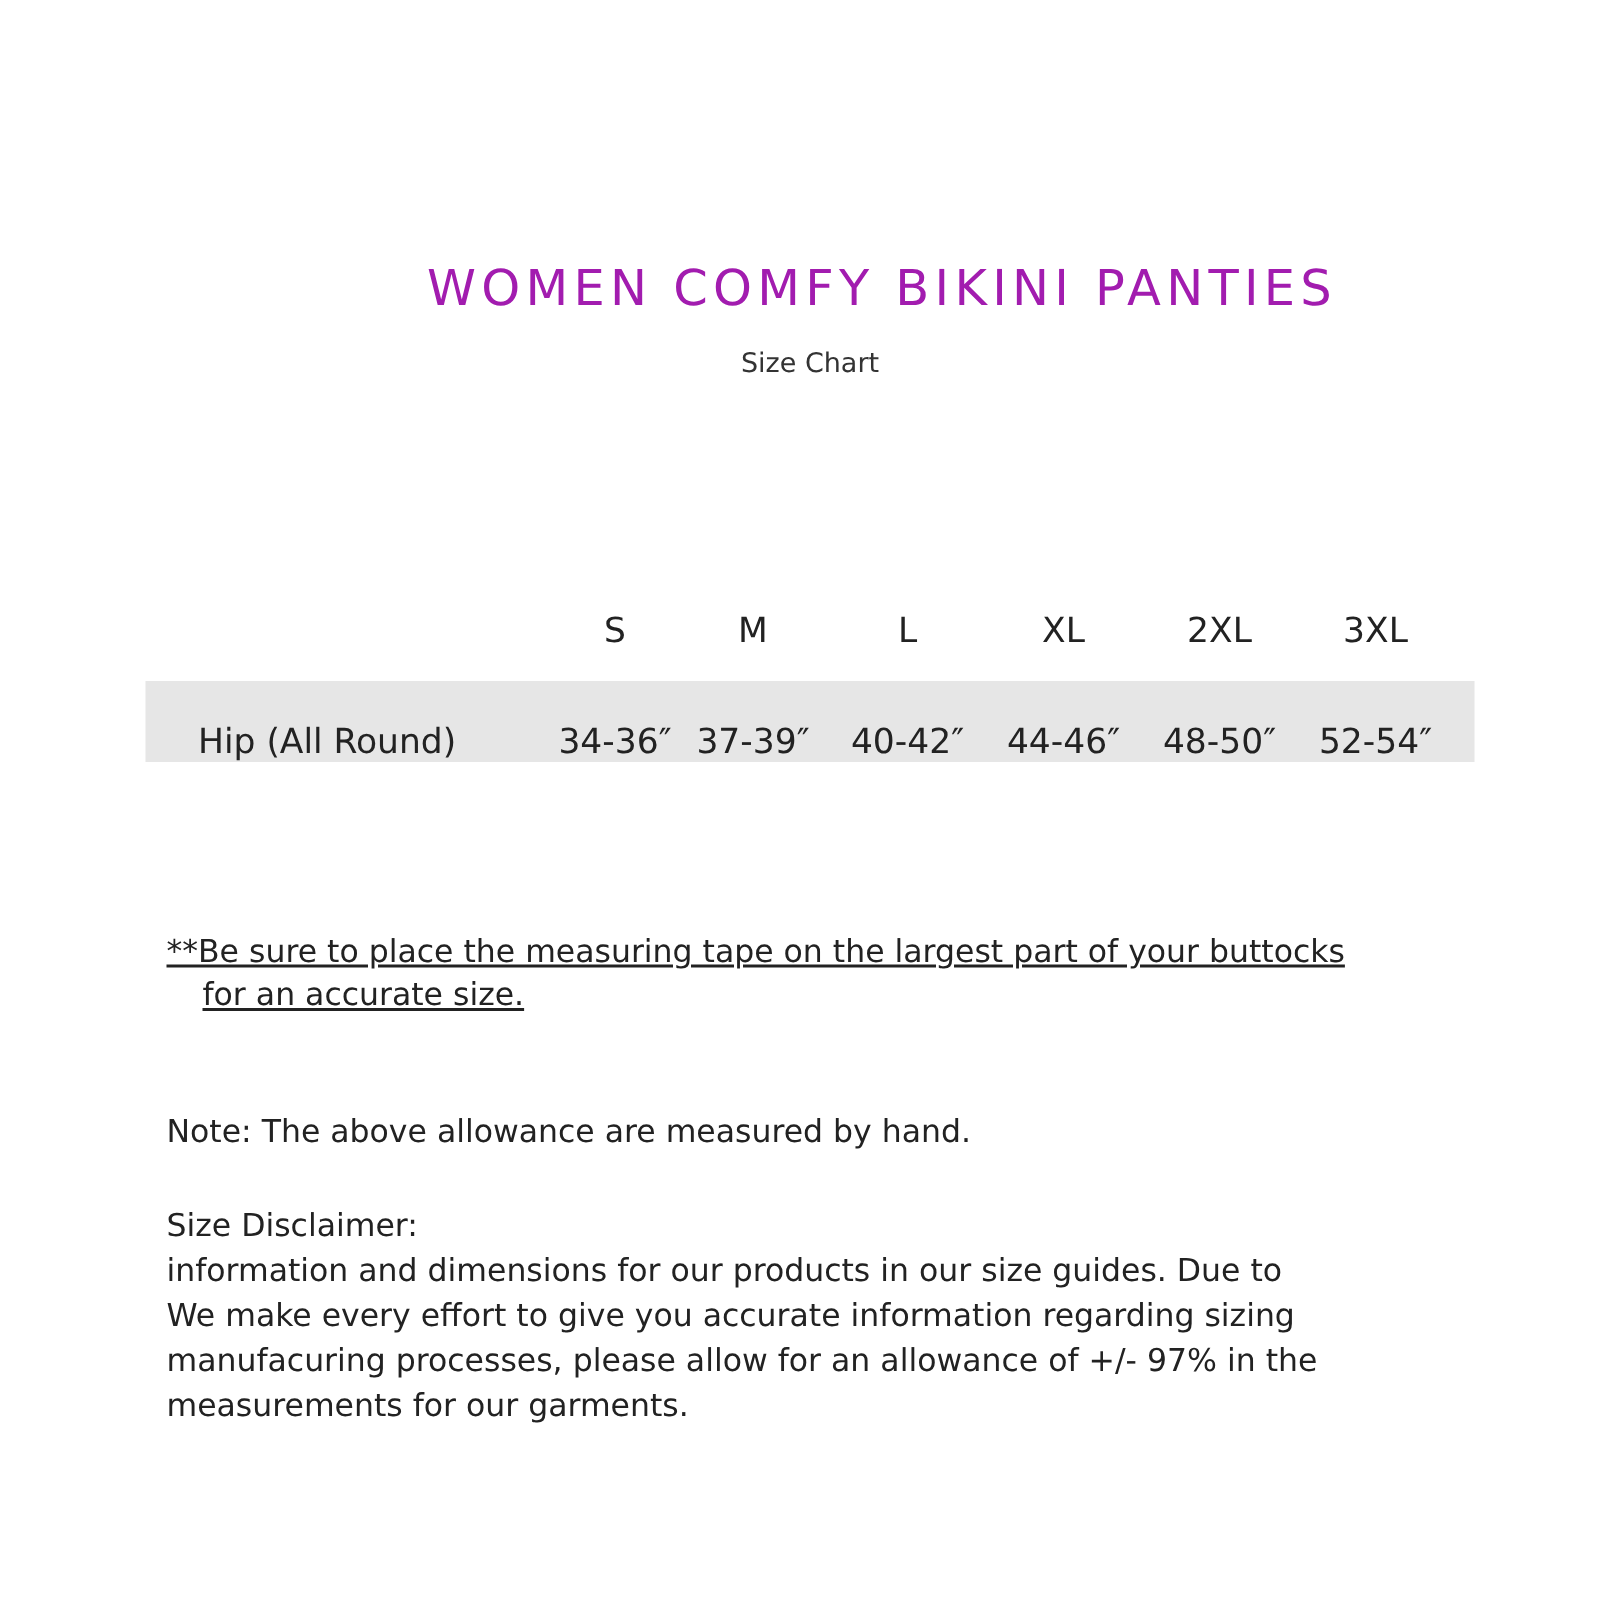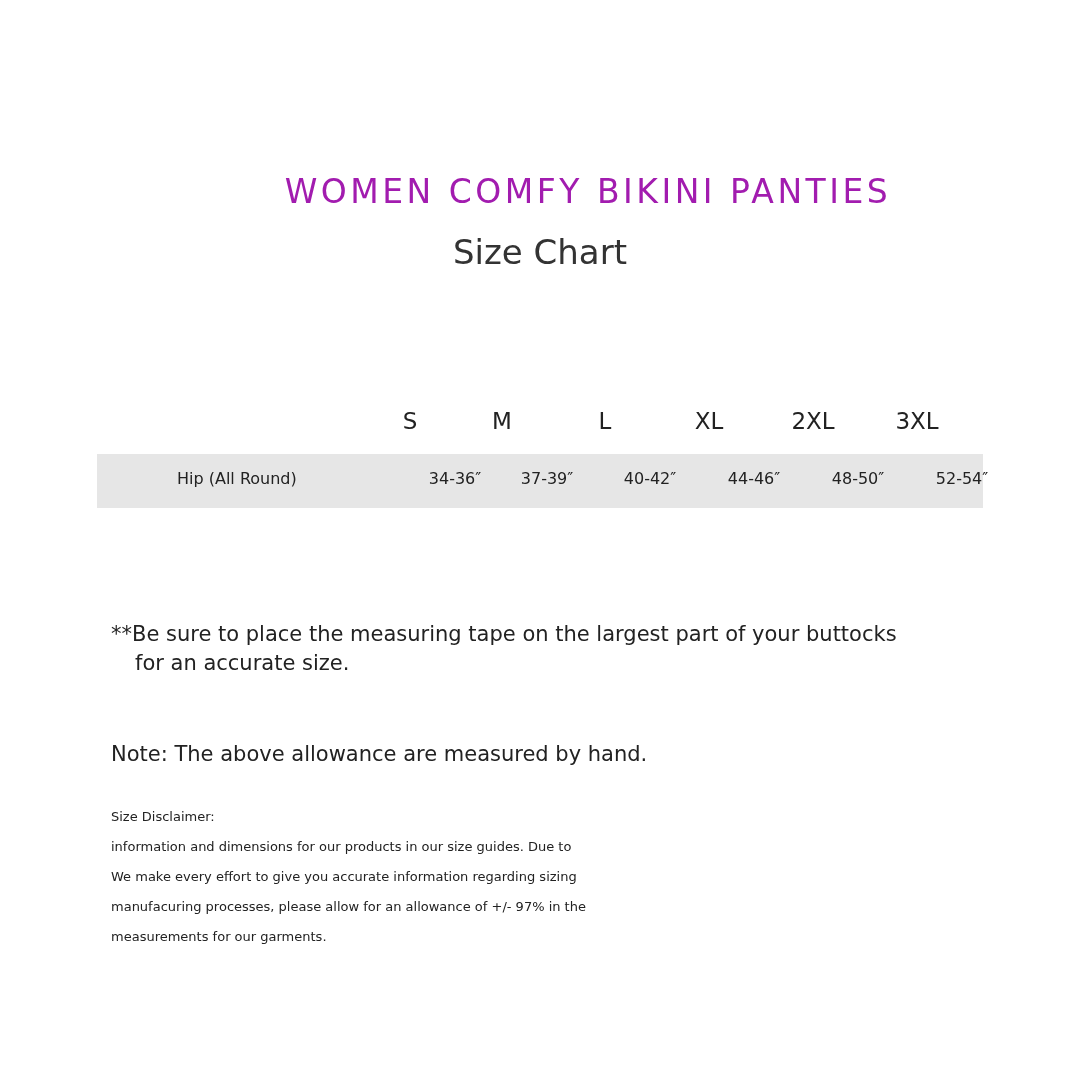--- a/index.html
+++ b/index.html
@@ -6,42 +6,42 @@
   body {
     width:1080px; height:1080px; background:#ffffff; position:relative; overflow:hidden;
     font-family: "DejaVu Sans", sans-serif; color:#222;
   }
   .title {
     position:absolute; top:172px; left:0; width:1080px; text-align:center;
     font-size:33px; letter-spacing:3.5px; color:#a21caf; font-weight:400;margin-left:48px;
   }
   .subtitle {
     position:absolute; top:232px; left:0; width:1080px; text-align:center;
-    font-size:34px; color:#333;
+    font-size:18px; color:#333;
   }
   .size-header {
     position:absolute; top:408px; left:0; width:1080px; height:40px;
   }
   .size-header span {
     position:absolute; top:0; transform:translateX(-50%);
     font-size:23px; color:#222;
   }
   .hip-row {
     position:absolute; top:454px; left:97px; width:886px; height:54px; background:#e6e6e6;
   }
-  .hip-row span { position:absolute; top:15px; font-size:16px; color:#222; white-space:nowrap;margin-left:45px; }
+  .hip-row span { position:absolute; top:28px; font-size:23px; color:#222; white-space:nowrap; }
   .hip-row .val { transform:translateX(-50%); }
   .notes {
     position:absolute; left:111px; top:620px; width:900px;
-    font-size:21px; line-height:29px; color:#222;
+    font-size:21px; line-height:29px; color:#222;text-decoration:underline;
   }
   .notes p { margin:0; white-space:nowrap; }
   .indent { padding-left:24px; }
   .note-line { position:absolute; left:111px; top:742px; font-size:21px; color:#222; white-space:nowrap; }
-  .disclaimer { position:absolute; left:111px; top:802px; width:860px; font-size:13px; line-height:30px; color:#222; }
+  .disclaimer { position:absolute; left:111px; top:802px; width:860px; font-size:21px; line-height:30px; color:#222; }
   .disclaimer p { margin:0; white-space:nowrap; }
 </style>
 </head>
 <body>
 
 <div class="title">WOMEN COMFY BIKINI PANTIES</div>
 <div class="subtitle">Size Chart</div>
 
 <div class="size-header">
   <span style="left:410px">S</span>

